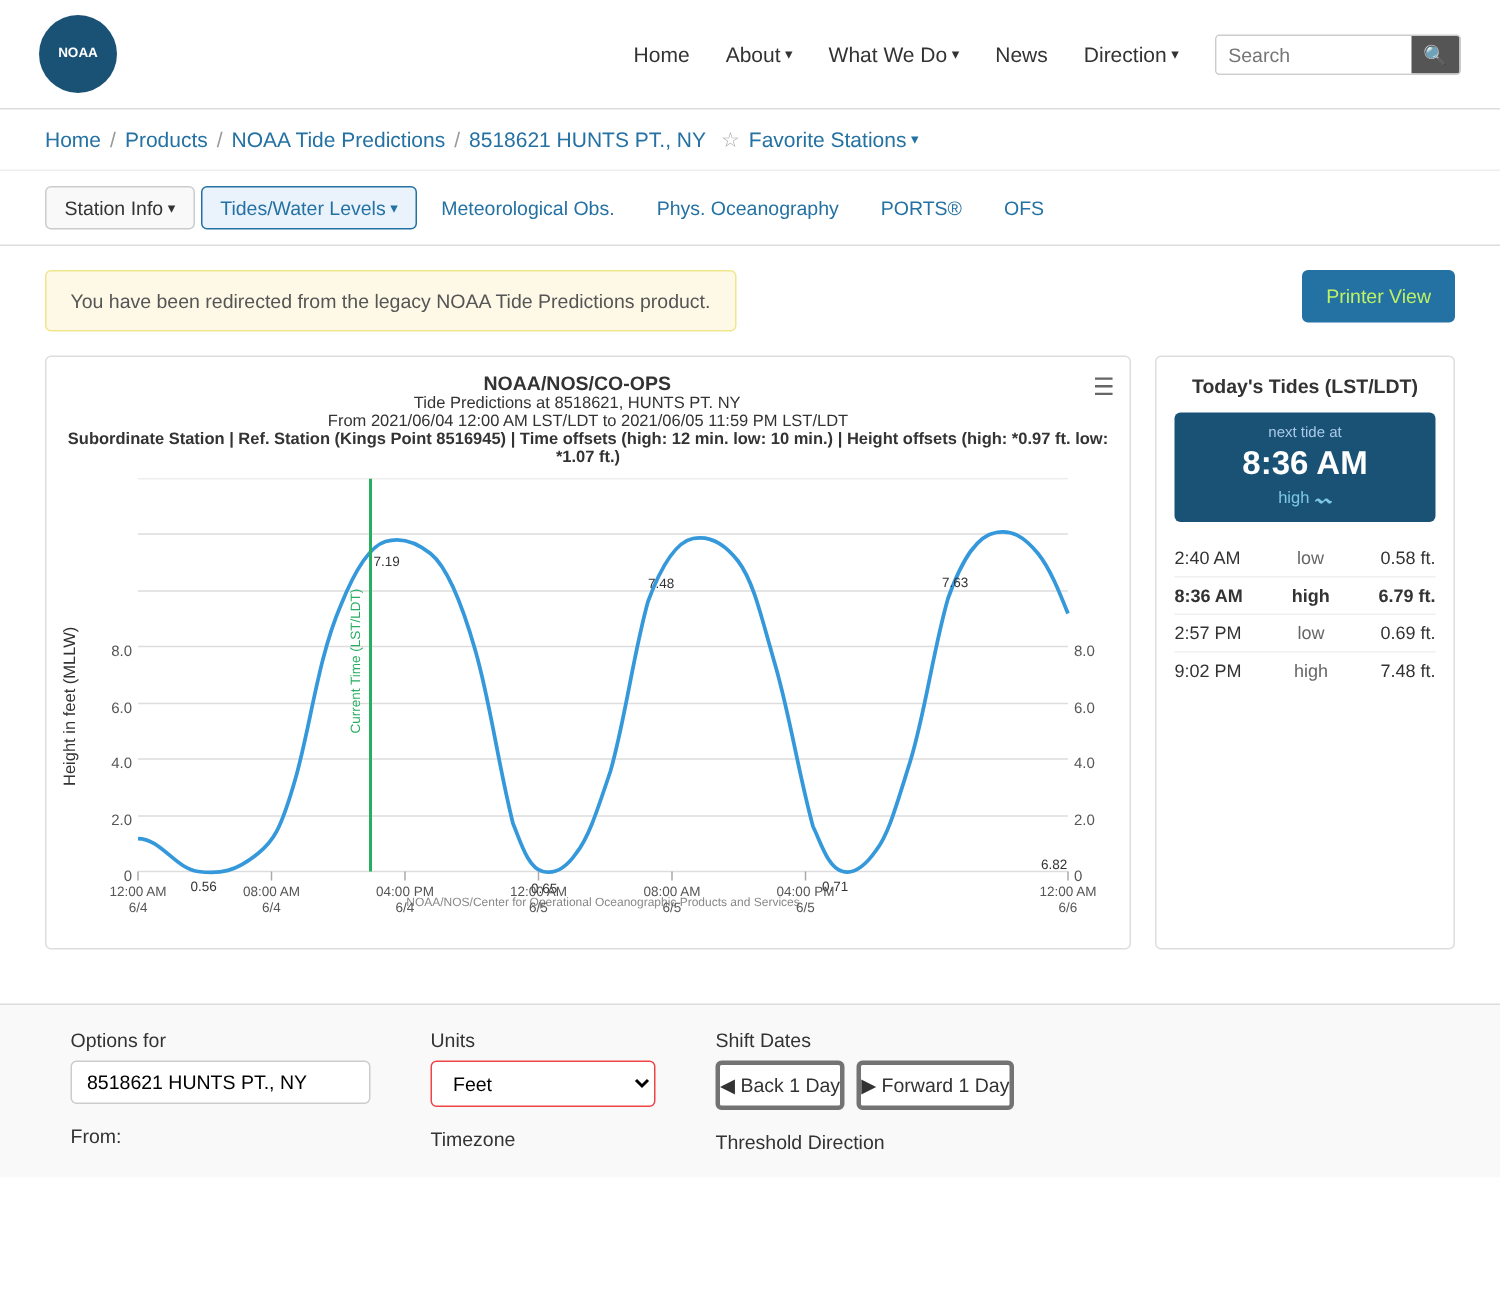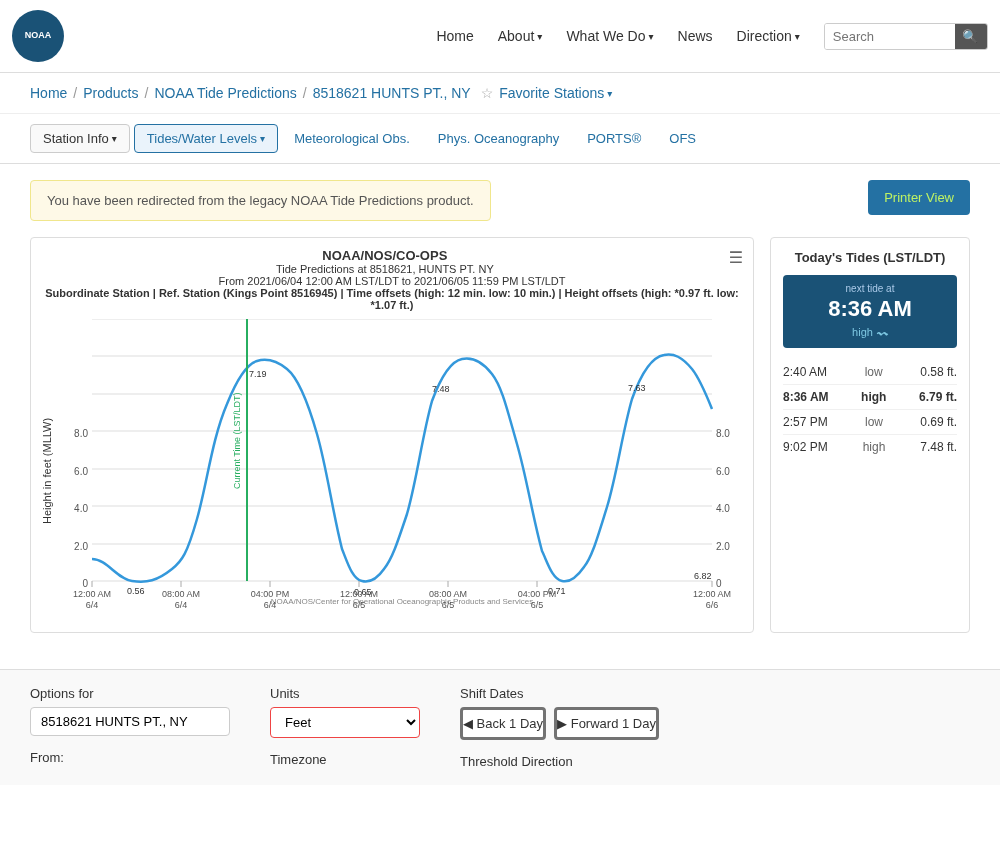--- a/index.html
+++ b/index.html
@@ -1,19 +1,19 @@
 <!DOCTYPE html>
 <html><head>
   <meta charset="utf-8">
   <style>
     * { box-sizing: border-box; margin: 0; padding: 0; }
     body { font-family: Arial, sans-serif; font-size: 14px; color: #333; background: #fff; }
 
     
-    .header { display: flex; align-items: center; padding: 10px 12px; border-bottom: 1px solid #ddd; background: #fff; }
+    .header { display: flex; align-items: center; padding: 10px 26px; border-bottom: 1px solid #ddd; background: #fff; }
     .logo-area { display: flex; align-items: center; margin-right: auto; }
     .logo-circle { width: 52px; height: 52px; border-radius: 50%; background: #1a5276; display: flex; align-items: center; justify-content: center; margin-right: 8px; flex-shrink: 0; }
     .logo-circle span { color: #fff; font-size: 9px; font-weight: bold; text-align: center; line-height: 1.1; }
     .logo-text { display: flex; flex-direction: column; }
     .nav { display: flex; align-items: center; gap: 4px; }
     .nav-item { padding: 8px 10px; color: #333; font-size: 14px; cursor: pointer; text-decoration: none; display: flex; align-items: center; gap: 3px; }
     .nav-dropdown::after { content: '▾'; font-size: 10px; }
     .search-box { display: flex; align-items: center; margin-left: 10px; border: 1px solid #ccc; border-radius: 3px; overflow: hidden; }
     .search-box input { border: none; padding: 5px 8px; font-size: 13px; outline: none; width: 130px; color: #999; }
     .search-box button { background: #555; border: none; color: #fff; padding: 5px 8px; cursor: pointer; font-size: 13px; }
@@ -63,21 +63,21 @@
     .tide-row:last-child { border-bottom: none; }
     .tide-time { color: #333; }
     .tide-time.bold { font-weight: bold; }
     .tide-type { color: #666; }
     .tide-type.bold { font-weight: bold; color: #333; }
     .tide-val { color: #333; }
     .tide-val.bold { font-weight: bold; }
 
     
     .options-section { margin-top: 20px; padding: 16px 30px; border-top: 1px solid #ddd; background: #f9f9f9; }
-    .options-row { display: flex; gap: 40px; flex-wrap: wrap; }
+    .options-row { display: flex; gap: 40px; flex-wrap: wrap; margin-left: 17px; }
     .option-group { display: flex; flex-direction: column; gap: 6px; }
     .option-label { font-size: 13px; color: #333; font-weight: normal; }
     .option-input { border: 1px solid #ccc; border-radius: 4px; padding: 6px 10px; font-size: 13px; width: 200px; }
     .option-select { border: 1px solid #ef4444; border-radius: 4px; padding: 6px 10px; font-size: 13px; width: 150px; background: #fff; }
     .shift-btns { display: flex; gap: 8px; }
     .shift-btn { background: #fff; border: 3px solid #737373; border-radius: 4px; padding: 6px 0; font-size: 13px; cursor: pointer; color: #333; }
     .sub-label { font-size: 13px; color: #333; margin-top: 8px; }
   </style>
 </head>
 <body>

